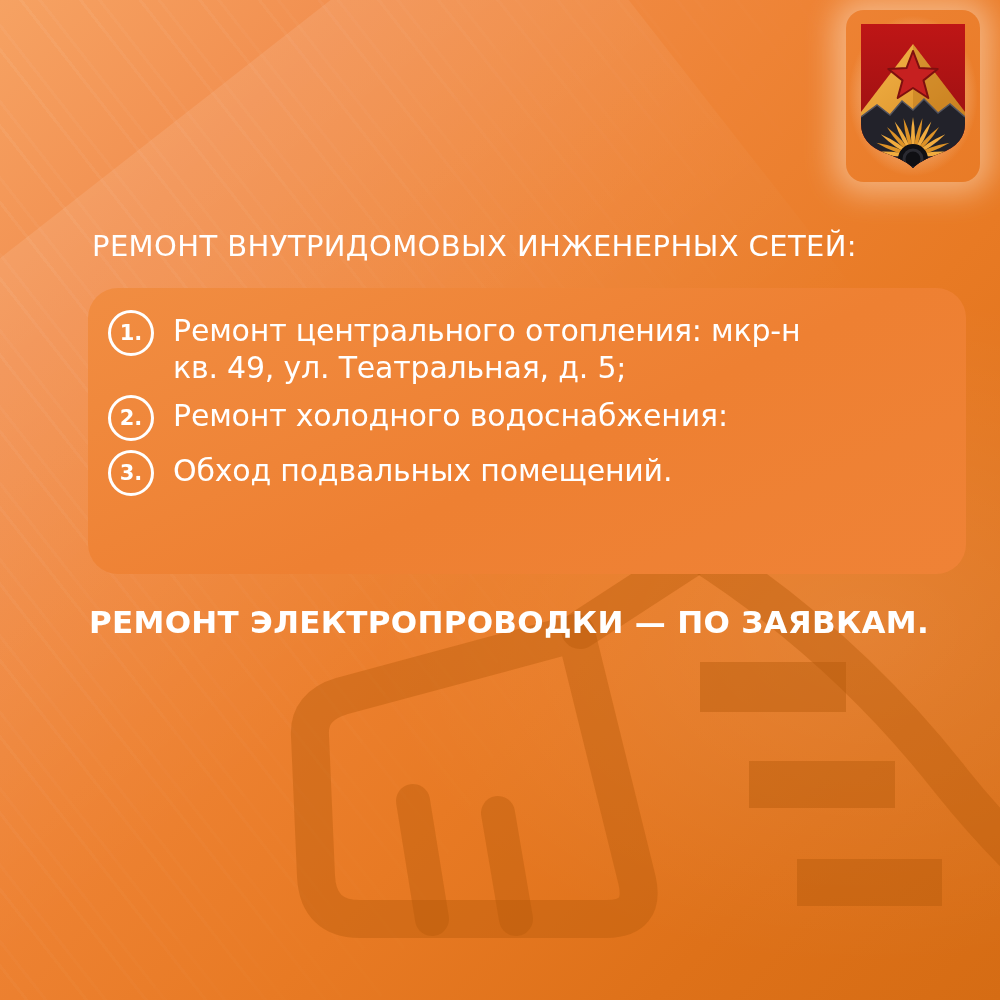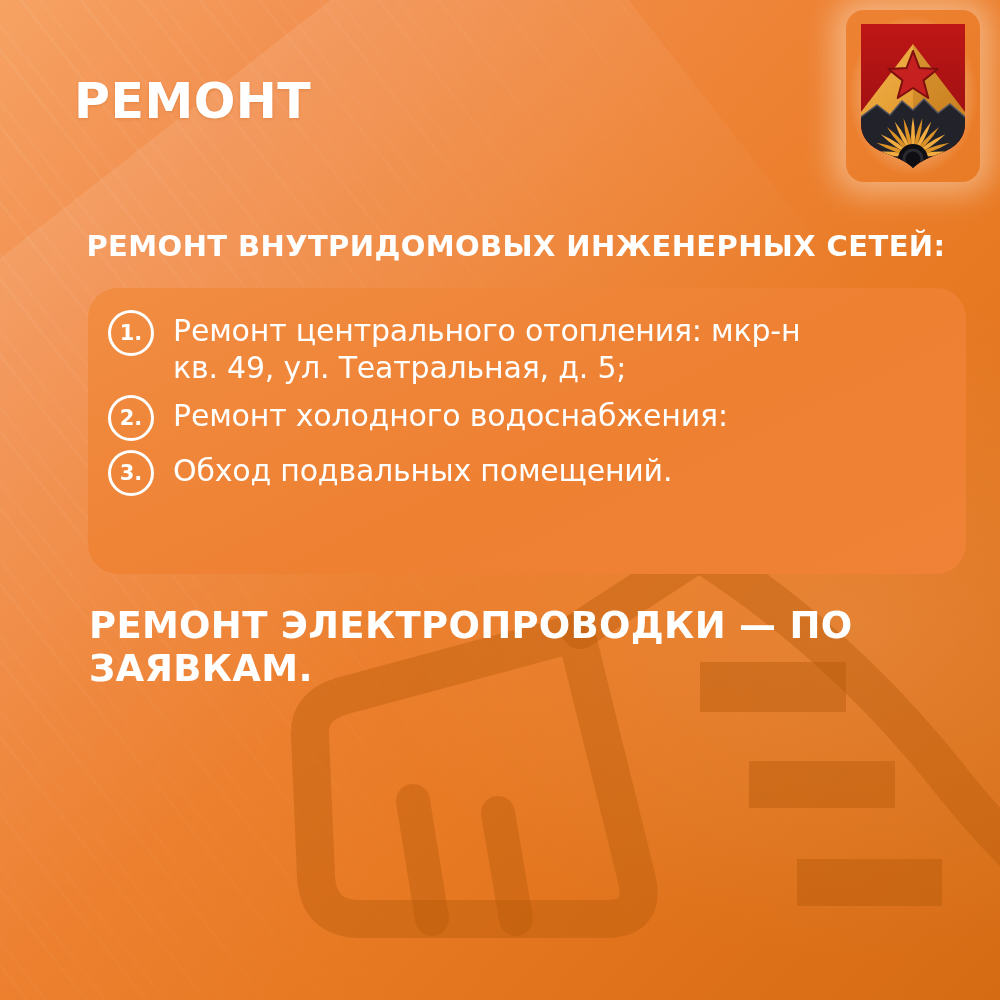--- a/index.html
+++ b/index.html
@@ -30,39 +30,39 @@
     background:radial-gradient(62% 60% at 50% 50%, rgba(255,243,227,0.95), rgba(255,243,227,0) 78%);
     box-shadow:0 0 30px 12px rgba(255,240,222,0.45);
   }
   .crest{position:absolute;left:857px;top:20px;}
   .page-title{
     position:absolute;left:74px;top:74px;
     font-size:49px;font-weight:bold;line-height:55px;letter-spacing:.5px;
     text-shadow:0 1px 3px rgba(170,80,10,.25);
   }
   .section-heading{
-    position:absolute;left:76px;top:229px;width:880px;
-    font-size:29px;font-weight:bold;letter-spacing:.4px;text-align:center;
+    position:absolute;left:92px;top:229px;width:880px;
+    font-size:29px;font-weight:normal;letter-spacing:.4px;
   }
   .panel{
     position:absolute;left:88px;top:288px;width:878px;height:286px;border-radius:30px;
     background:linear-gradient(155deg,#f18d42 0%,#ee8032 55%,#ef8236 100%);
   }
   .list{position:absolute;left:108px;top:312px;width:846px;display:flex;flex-direction:column;gap:11px;}
   .item{display:flex;gap:19px;align-items:flex-start;}
   .badge{
     flex:0 0 auto;box-sizing:border-box;width:46px;height:46px;margin-top:-2px;
     border:3px solid #fff;border-radius:50%;
     display:flex;align-items:center;justify-content:center;
     font-size:21px;font-weight:bold;
   }
   .item-text{font-size:30px;line-height:37px;letter-spacing:-0.2px;}
   .footer-heading{
     position:absolute;left:89px;top:604px;width:900px;
-    font-size:37px;font-weight:bold;letter-spacing:.3px;
+    font-size:31px;font-weight:bold;letter-spacing:.3px;
   }
 </style>
 </head>
 <body>
 
 <div class="page">
 
   <div class="streaks"></div>
   <div class="light-band"></div>
 
@@ -122,21 +122,20 @@
         <path d="M56,136 Q52,118 56,97 Q60,118 56,136 Z" fill="#f2ac3e" transform="rotate(56 56 136)"></path>
         <path d="M56,136 Q52,118 56,97 Q60,118 56,136 Z" fill="#dd9226" transform="rotate(70 56 136)"></path>
         <path d="M56,136 Q52,118 56,97 Q60,118 56,136 Z" fill="#f2ac3e" transform="rotate(84 56 136)"></path>
       </g>
       <circle cx="56" cy="139" r="15" fill="#0f0f13"></circle>
       <circle cx="56" cy="139" r="9" fill="none" stroke="#2a2a31" stroke-width="3"></circle>
     </g>
   </svg>
 
   <div class="page-title">
-    <div>РЕМОНТ</div>
   </div>
 
   <div class="section-heading">РЕМОНТ ВНУТРИДОМОВЫХ ИНЖЕНЕРНЫХ СЕТЕЙ:</div>
 
   <div class="panel"></div>
 
   <div class="list">
 
     <div class="item">
       <div class="badge">1.</div>

